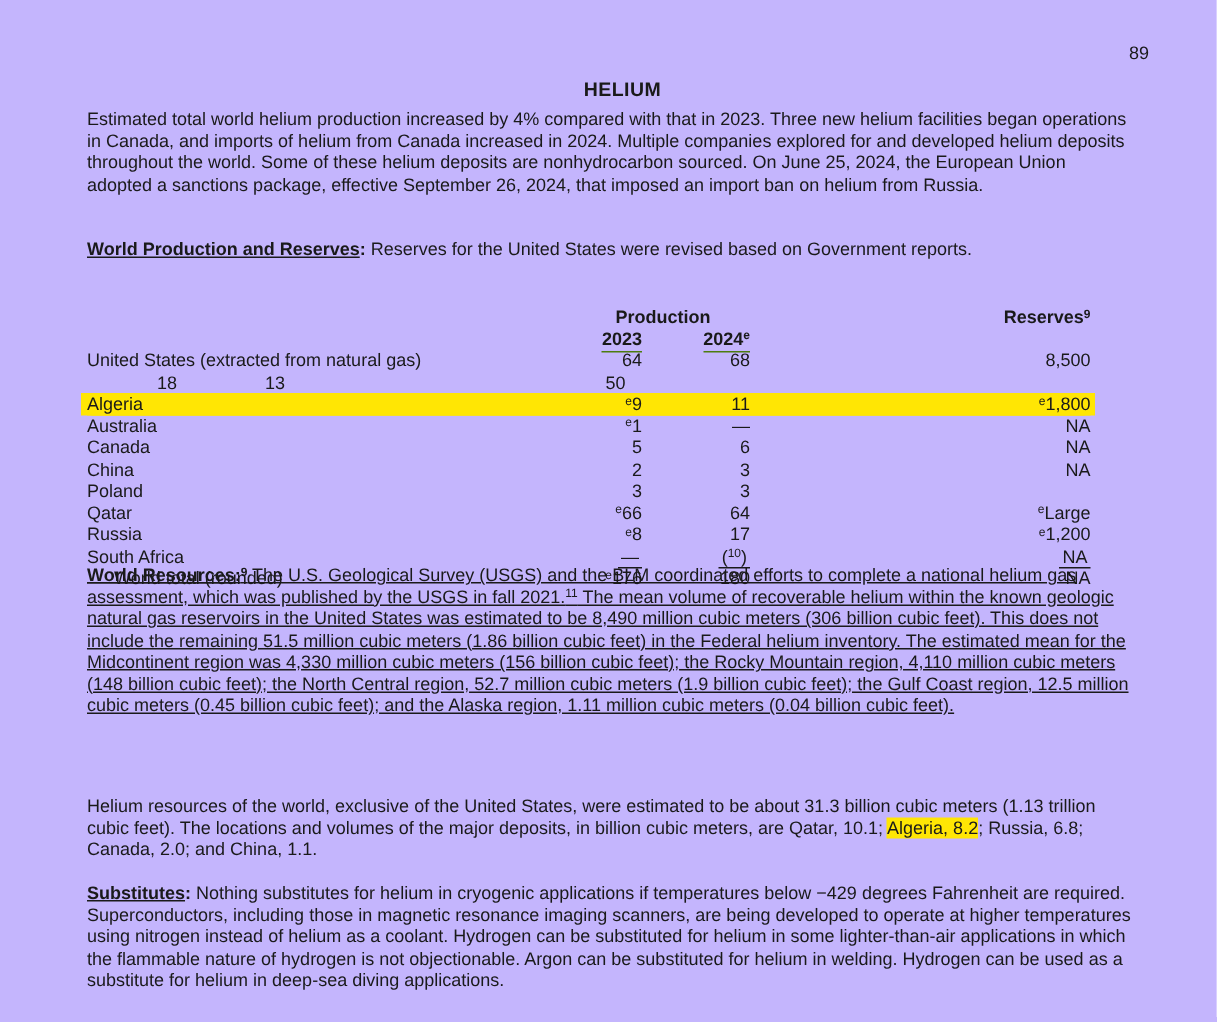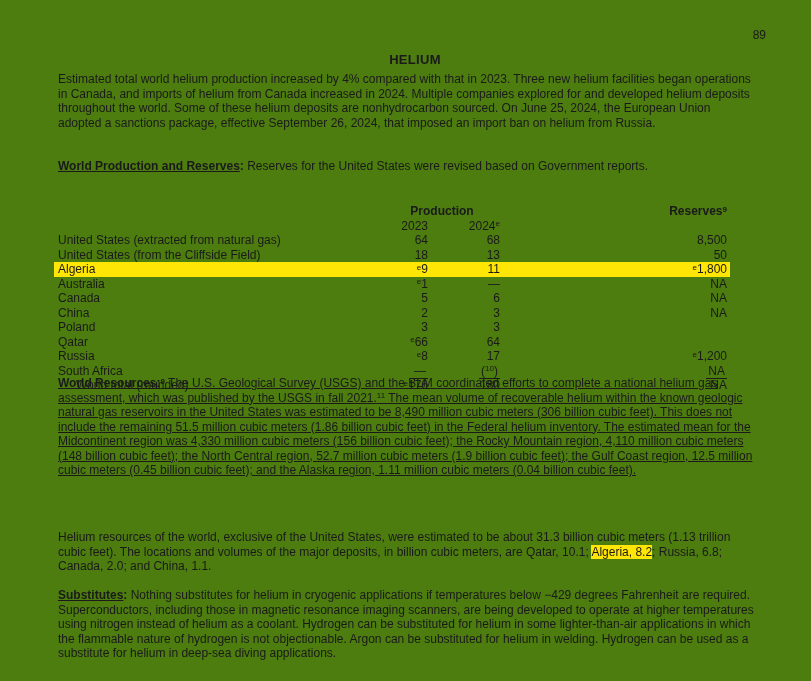--- a/index.html
+++ b/index.html
@@ -5,21 +5,21 @@
   * { box-sizing: border-box; }
   html, body { margin: 0; padding: 0; }
   body {
     width: 811px; height: 681px;
     background: #ffffff;
     font-family: "Liberation Sans", sans-serif;
     font-size: 12px;
     color: #1a1a1a;
     overflow: hidden;
   }
-  .page { position: relative; width: 811px; height: 681px; background: #4d7c0f; }
+  .page { position: relative; width: 811px; height: 681px; background: #c4b5fd; }
 
   .page-number { position: absolute; top: 28px; right: 45px; }
 
   .title {
     position: absolute; top: 38px; left: 0; width: 802px;
     margin: 14px; text-align: center;
     font-size: 13px; font-weight: bold; letter-spacing: 0.3px;
   }
 
   .para {
@@ -44,21 +44,21 @@
 
   
   .tablewrap { position: absolute; top: 192px; left: 58px; width: 669px; margin-top: 12px; }
   .tr  { display: flex; height: 14.5px; line-height: 14.5px; }
   .td  { display: block; white-space: nowrap; }
   .name { width: 310px; }
   .p23  { width: 60px;  text-align: right; }
   .p24  { width: 72px;  text-align: right; }
   .res  { width: 227px; text-align: right; }
   .prodspan { width: 132px; text-align: center; position: relative; left: 8px; }
-  .hdr-ul { font-weight: normal; border-bottom: 5px solid #4d7c0f; padding-bottom: 1px; text-align: right; }
+  .hdr-ul { font-weight: bold; border-bottom: 1px solid #4d7c0f; padding-bottom: 1px; text-align: right; }
   .indent { padding-left: 18px; }
   .hl { background: var(--highlight, #ffe604); box-shadow: -4px 0 0 var(--highlight, #ffe604), 3px 0 0 var(--highlight, #ffe604); justify-content: flex-end; }
   .rule { border-bottom: 1.4px solid #1a1a1a; padding: 0 2px 0.5px 2px; }
 </style>
 </head>
 <body>
 
 <div class="page">
 
   <div class="page-number">89</div>
@@ -85,21 +85,20 @@
     </div>
 
     <div class="tr">
       <span class="td name">United States (extracted from natural gas)</span>
       <span class="td p23"><sup></sup><span>64</span></span>
       <span class="td p24"><sup></sup><span>68</span></span>
       <span class="td res"><sup></sup><span>8,500</span></span>
     </div>
 
     <div class="tr">
-      <span class="td name">United States (from the Cliffside Field)</span>
       <span class="td p23"><sup></sup><span>18</span></span>
       <span class="td p24"><sup></sup><span>13</span></span>
       <span class="td res"><sup></sup><span>50</span></span>
     </div>
 
     <div class="tr hl">
       <span class="td name">Algeria</span>
       <span class="td p23"><sup>e</sup><span>9</span></span>
       <span class="td p24"><sup></sup><span>11</span></span>
       <span class="td res"><sup>e</sup><span>1,800</span></span>
@@ -129,20 +128,21 @@
     <div class="tr">
       <span class="td name">Poland</span>
       <span class="td p23"><sup></sup><span>3</span></span>
       <span class="td p24"><sup></sup><span>3</span></span>
     </div>
 
     <div class="tr">
       <span class="td name">Qatar</span>
       <span class="td p23"><sup>e</sup><span>66</span></span>
       <span class="td p24"><sup></sup><span>64</span></span>
+      <span class="td res"><sup>e</sup><span>Large</span></span>
     </div>
 
     <div class="tr">
       <span class="td name">Russia</span>
       <span class="td p23"><sup>e</sup><span>8</span></span>
       <span class="td p24"><sup></sup><span>17</span></span>
       <span class="td res"><sup>e</sup><span>1,200</span></span>
     </div>
 
     <div class="tr">

